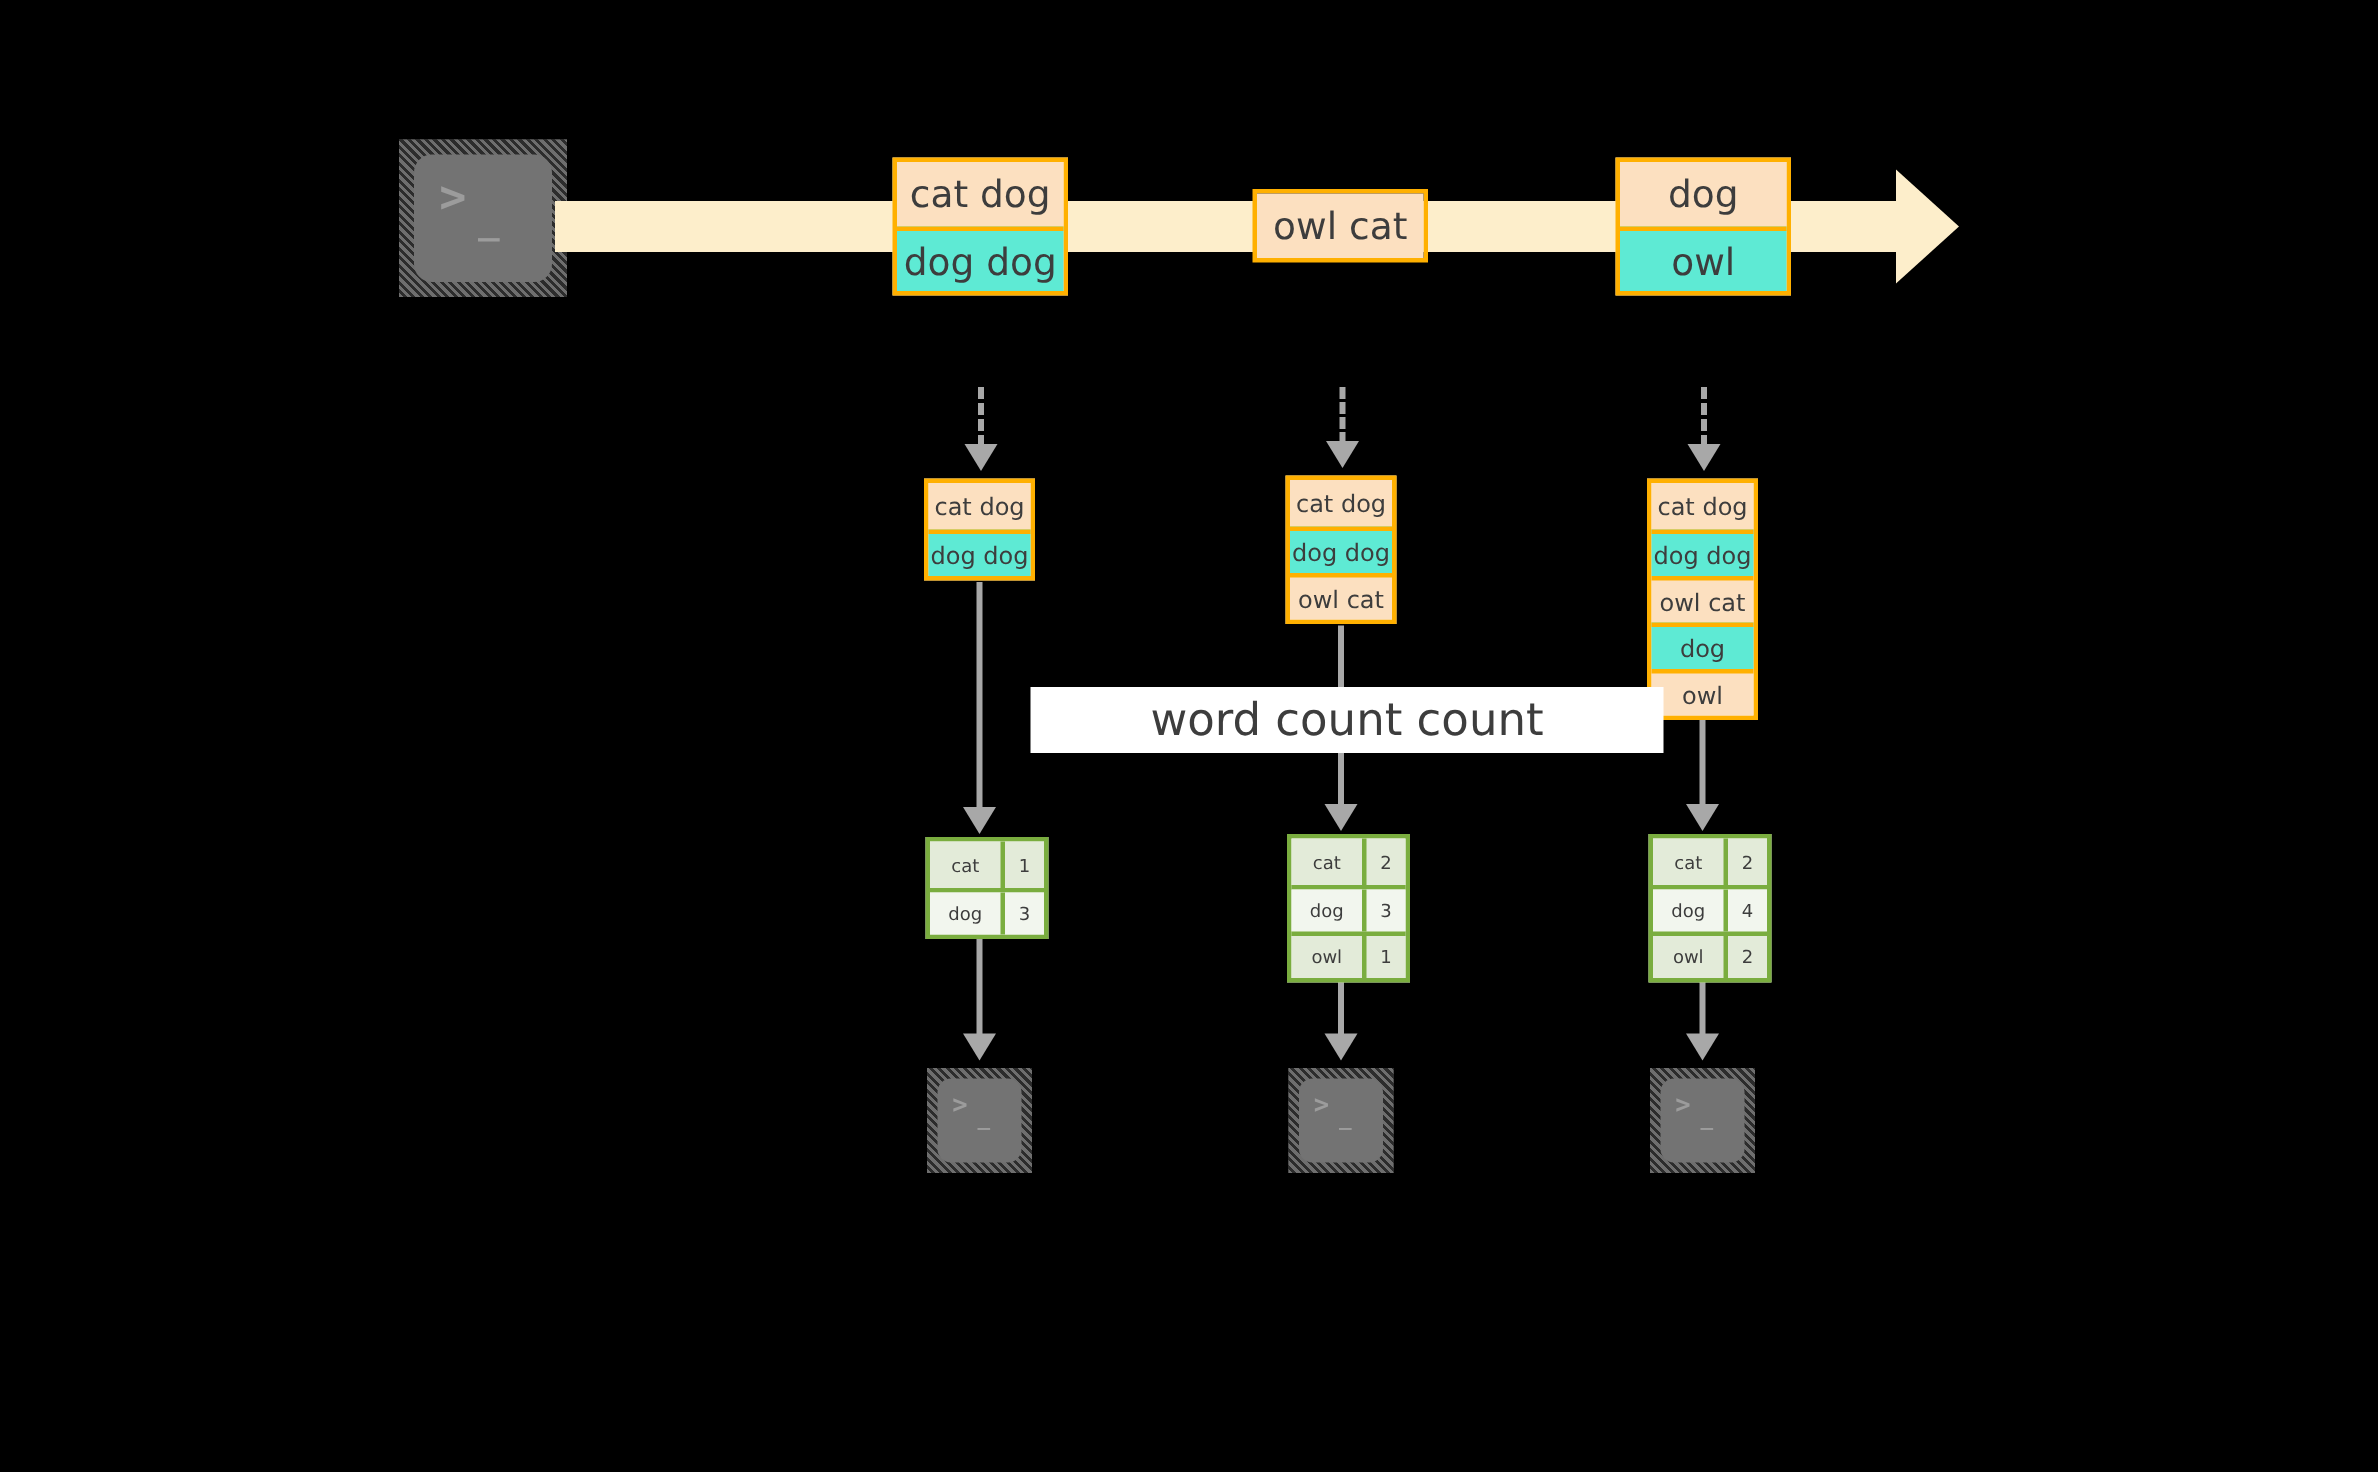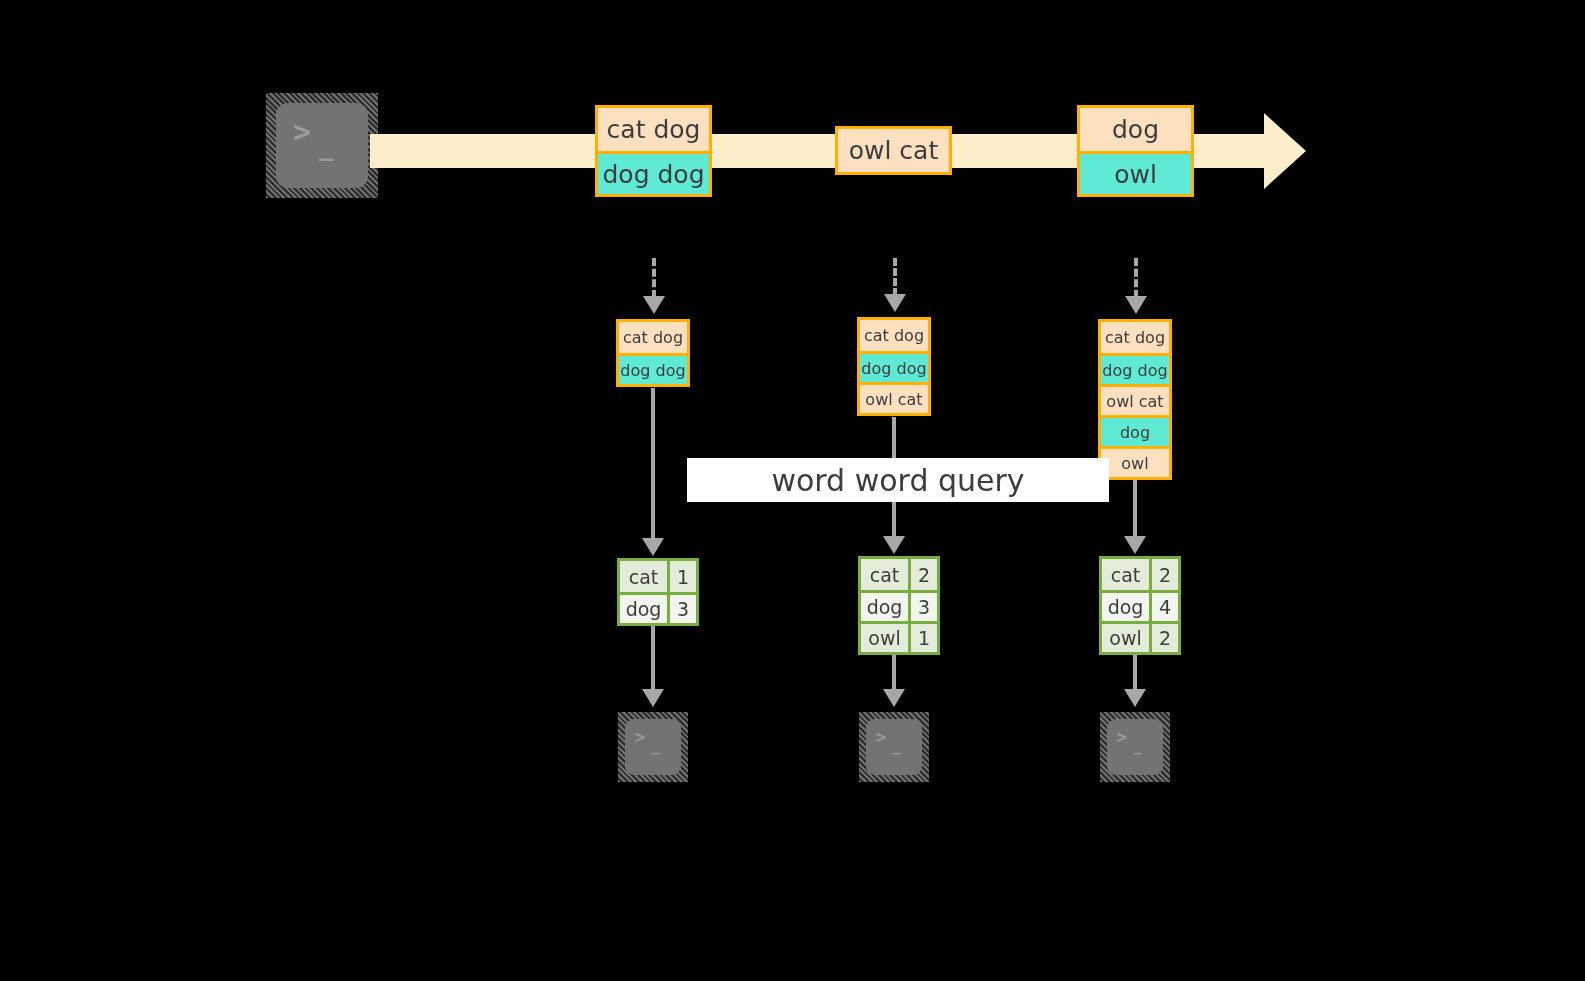--- a/index.html
+++ b/index.html
@@ -91,21 +91,21 @@
     display: flex;
     flex-direction: column;
     z-index: 5;
   }
   .gtable .grow { display: flex; height: 31px; }
   .gtable .grow + .grow { border-top: 3px solid #7aad3f; }
   .gtable .gcell {
     display: flex;
     align-items: center;
     justify-content: center;
-    font-size: 19px;
+    font-size: 12px;
     color: #3d3d3d;
   }
   .gtable .gcell.word { width: 47px; }
   .gtable .gcell.count { width: 29px; border-left: 3px solid #7aad3f; }
   .gtable .grow.shade-a .gcell { background: #e3ebd9; }
   .gtable .grow.shade-b .gcell { background: #f2f6ee; }
 
   
   .vline {
     position: absolute;
@@ -269,16 +269,16 @@
   <div class="vline" style="left:1133px; top:653px; height:38px;"></div>
   <div class="vhead" style="left:1124px; top:689px;"></div>
 
   <div class="term small" style="left:1100px; top:712px; width:70px; height:70px;">
     <div class="term-inner"></div>
     <span class="glyph glyph-gt">&gt;</span>
     <span class="glyph glyph-us">_</span>
   </div>
 
   <div class="banner" style="left:687px; top:458px; width:422px; height:44px;">
-    <span class="banner-text">word word query</span>
+    <span class="banner-text">word count count</span>
   </div>
 
 </div>
 
 </body></html>

